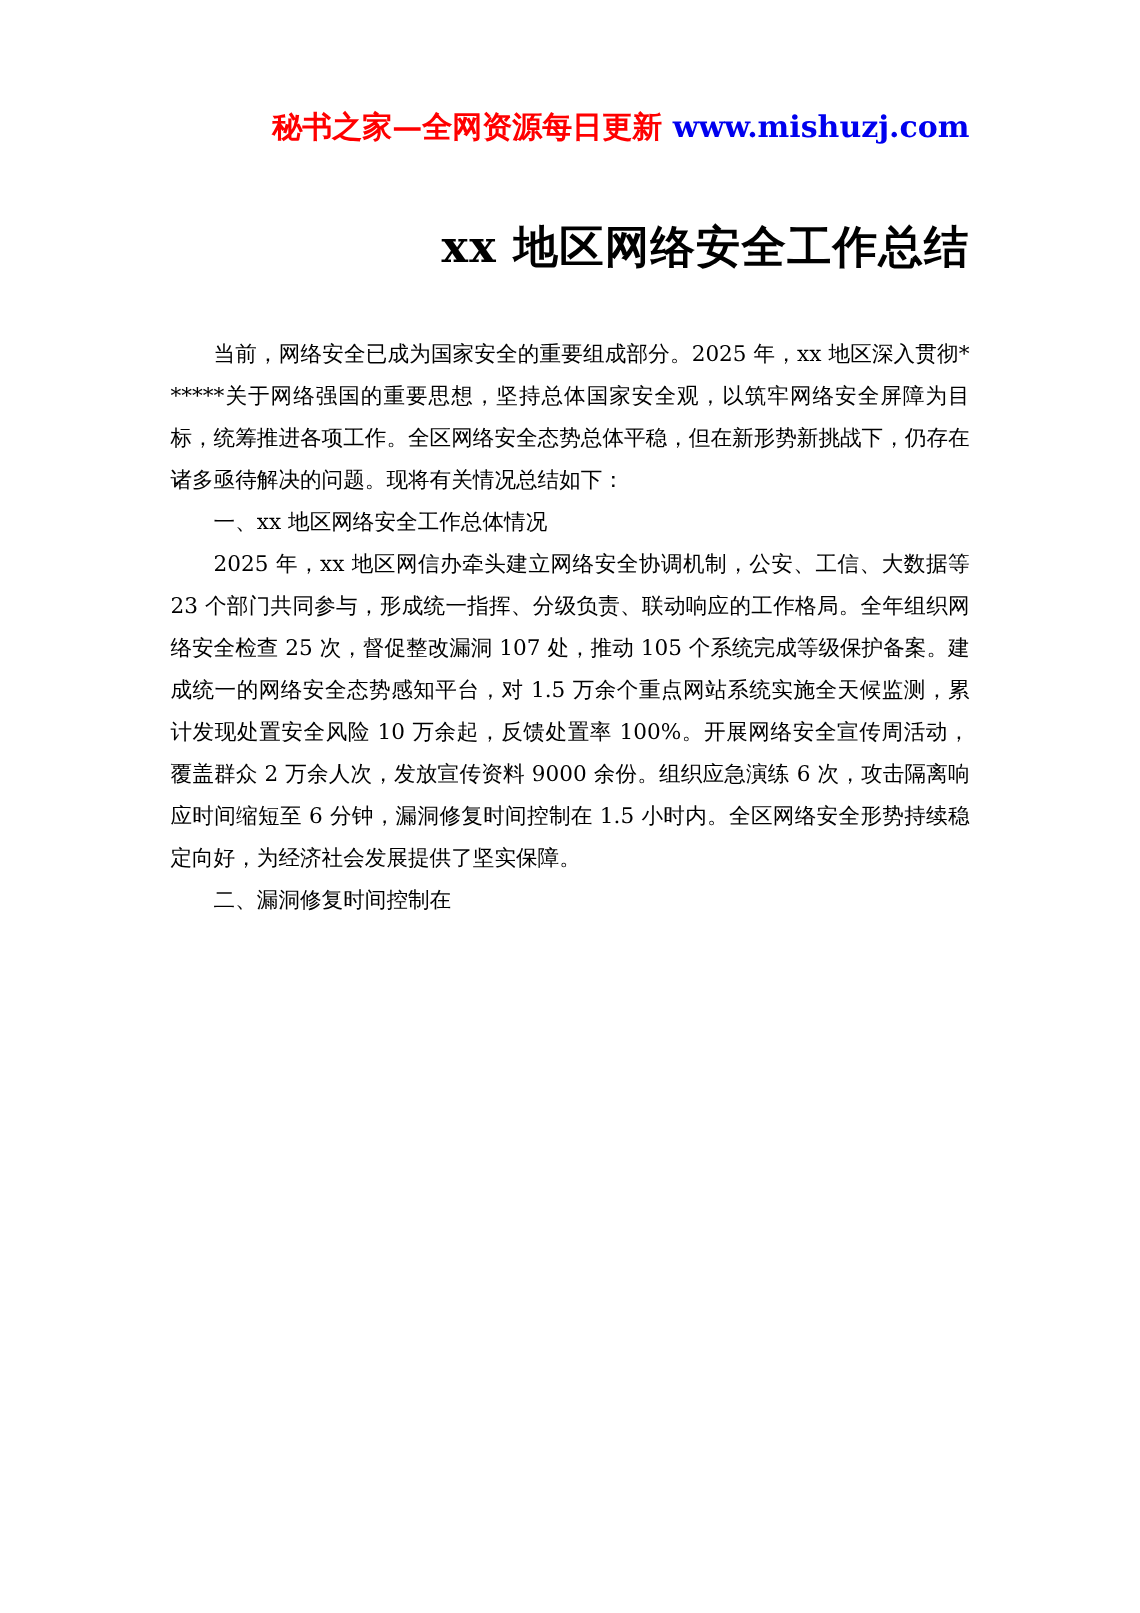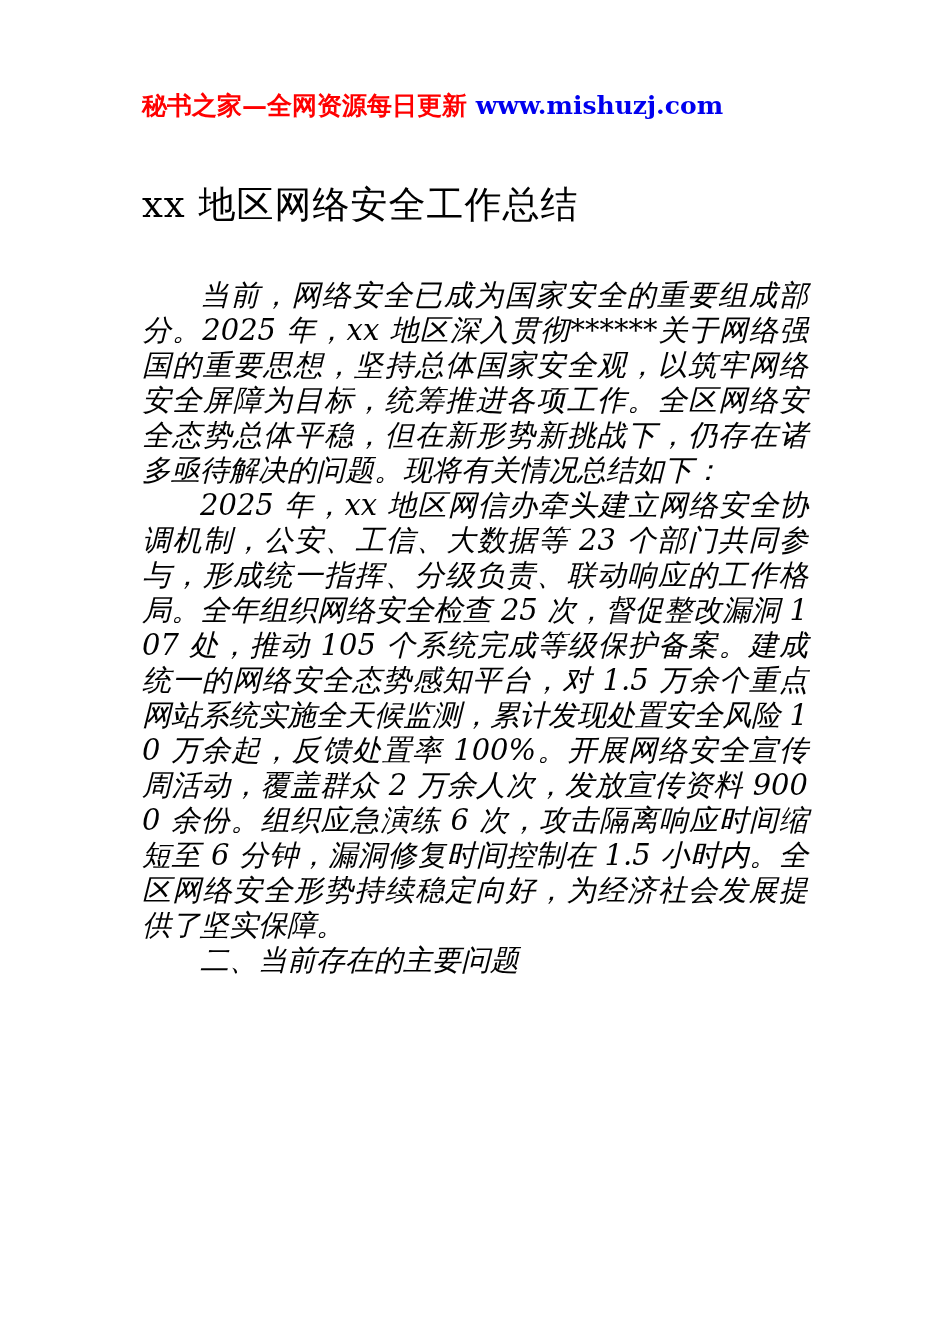--- a/index.html
+++ b/index.html
@@ -13,52 +13,51 @@
       height: 1344px;
       margin: 0 auto;
       background: #ffffff;
       box-sizing: border-box;
       padding: 90px 142px 0 142px;
       font-family: "DejaVu Serif", "Liberation Serif", serif;
       color: #000000;
       overflow: hidden;
     }
     .doc-header {
-      text-align: left;
+      text-align: right;
       font-size: 25px;
       line-height: 1.25;
       font-weight: bold;
       white-space: nowrap;
     }
     .site-name {
       color: #ff0000;
     }
     .tagline {
       color: #ff0000;
     }
     .site-url {
       color: #0000ee;
       text-decoration: none;
       cursor: pointer;
     }
     .doc-title {
       margin: 62px 0 0 0;
-      text-align: left;
+      text-align: right;
       font-size: 37px;
       line-height: 1.2;
-      font-weight: normal;
+      font-weight: bold;
       letter-spacing: 1px;
     }
     .doc-body {
       margin-top: 50px;
-      font-size: 29px;
+      font-size: 18px;
       line-height: 35px;
       text-align: justify;
       text-justify: inter-ideograph;
-      font-style: italic;
     }
     .doc-body p {
       margin: 0;
       padding: 0;
       text-indent: 2em;
       word-break: break-all;
     }
     .lead-bold {
       font-weight: bold;
     }
@@ -67,17 +66,18 @@
 <body>
 
 <div class="page">
 
   <div class="doc-header"><span class="site-name">秘书之家</span><span class="tagline">—全网资源每日更新 </span><span class="site-url">www.mishuzj.com</span></div>
 
   <h1 class="doc-title">xx 地区网络安全工作总结</h1>
 
   <div class="doc-body">
     <p>当前，网络安全已成为国家安全的重要组成部分。2025 年，xx 地区深入贯彻******关于网络强国的重要思想，坚持总体国家安全观，以筑牢网络安全屏障为目标，统筹推进各项工作。全区网络安全态势总体平稳，但在新形势新挑战下，仍存在诸多亟待解决的问题。现将有关情况总结如下：</p>
+    <p>一、xx 地区网络安全工作总体情况</p>
     <p>2025 年，xx 地区网信办牵头建立网络安全协调机制，公安、工信、大数据等 23 个部门共同参与，形成统一指挥、分级负责、联动响应的工作格局。全年组织网络安全检查 25 次，督促整改漏洞 107 处，推动 105 个系统完成等级保护备案。建成统一的网络安全态势感知平台，对 1.5 万余个重点网站系统实施全天候监测，累计发现处置安全风险 10 万余起，反馈处置率 100%。开展网络安全宣传周活动，覆盖群众 2 万余人次，发放宣传资料 9000 余份。组织应急演练 6 次，攻击隔离响应时间缩短至 6 分钟，漏洞修复时间控制在 1.5 小时内。全区网络安全形势持续稳定向好，为经济社会发展提供了坚实保障。</p>
-    <p>二、当前存在的主要问题</p>
+    <p>二、漏洞修复时间控制在</p>
   </div>
 
 </div>
 
 </body></html>

